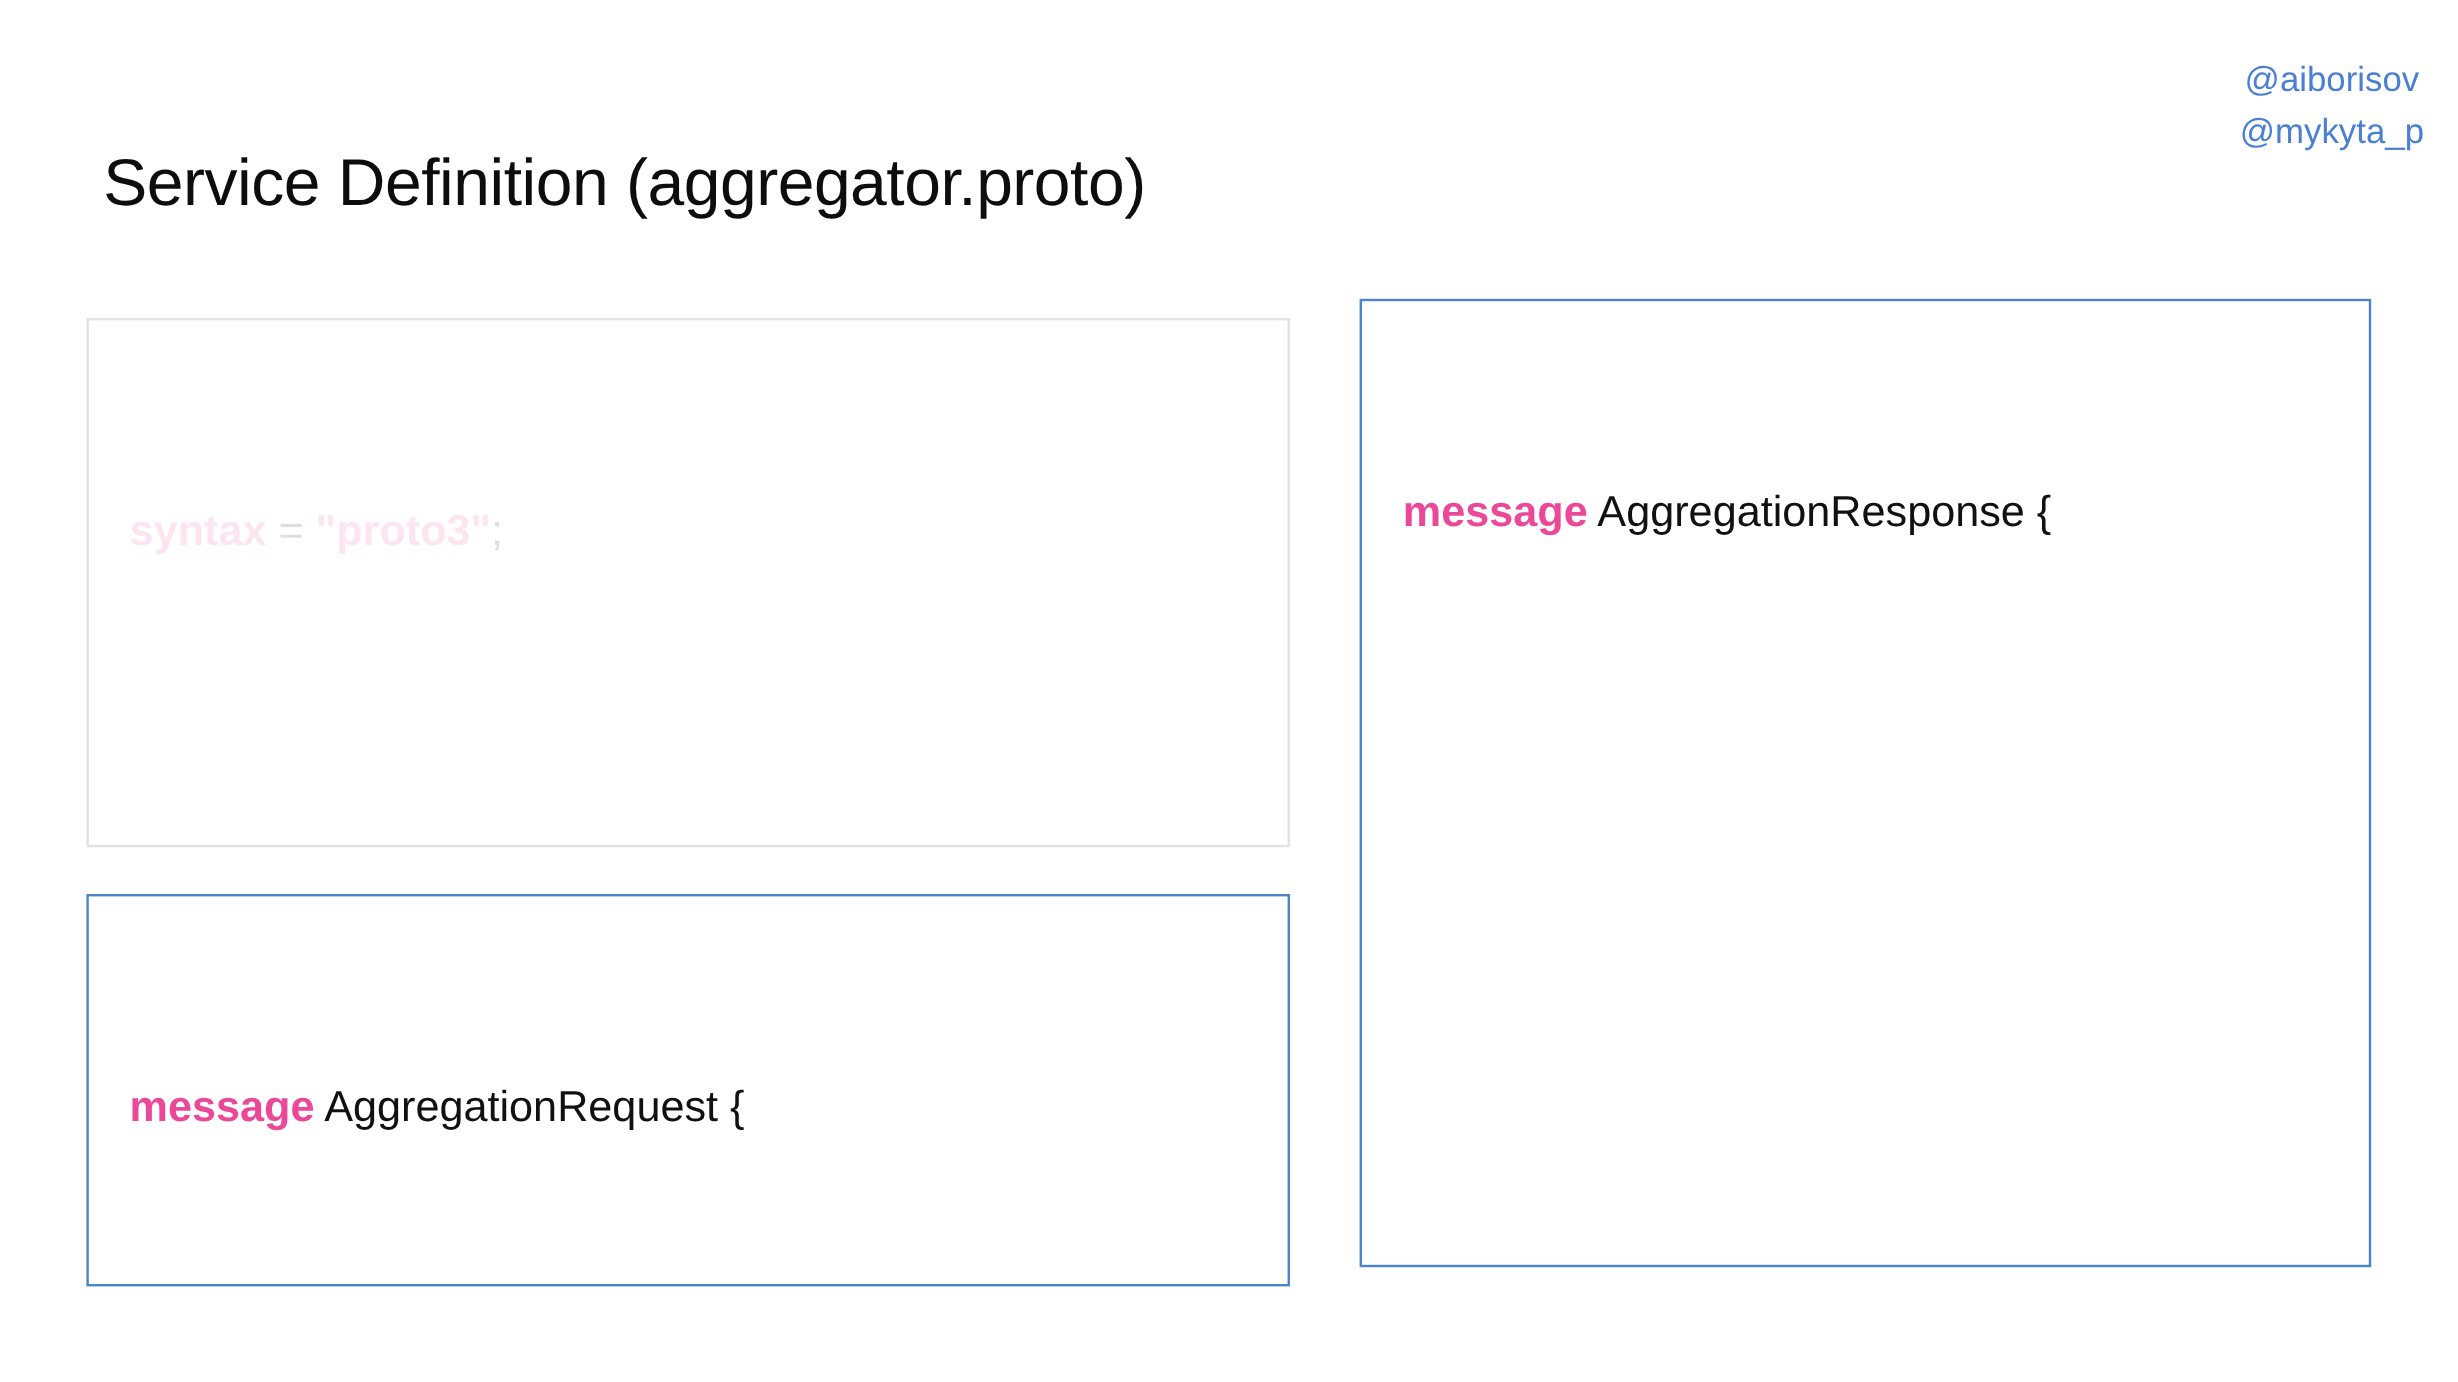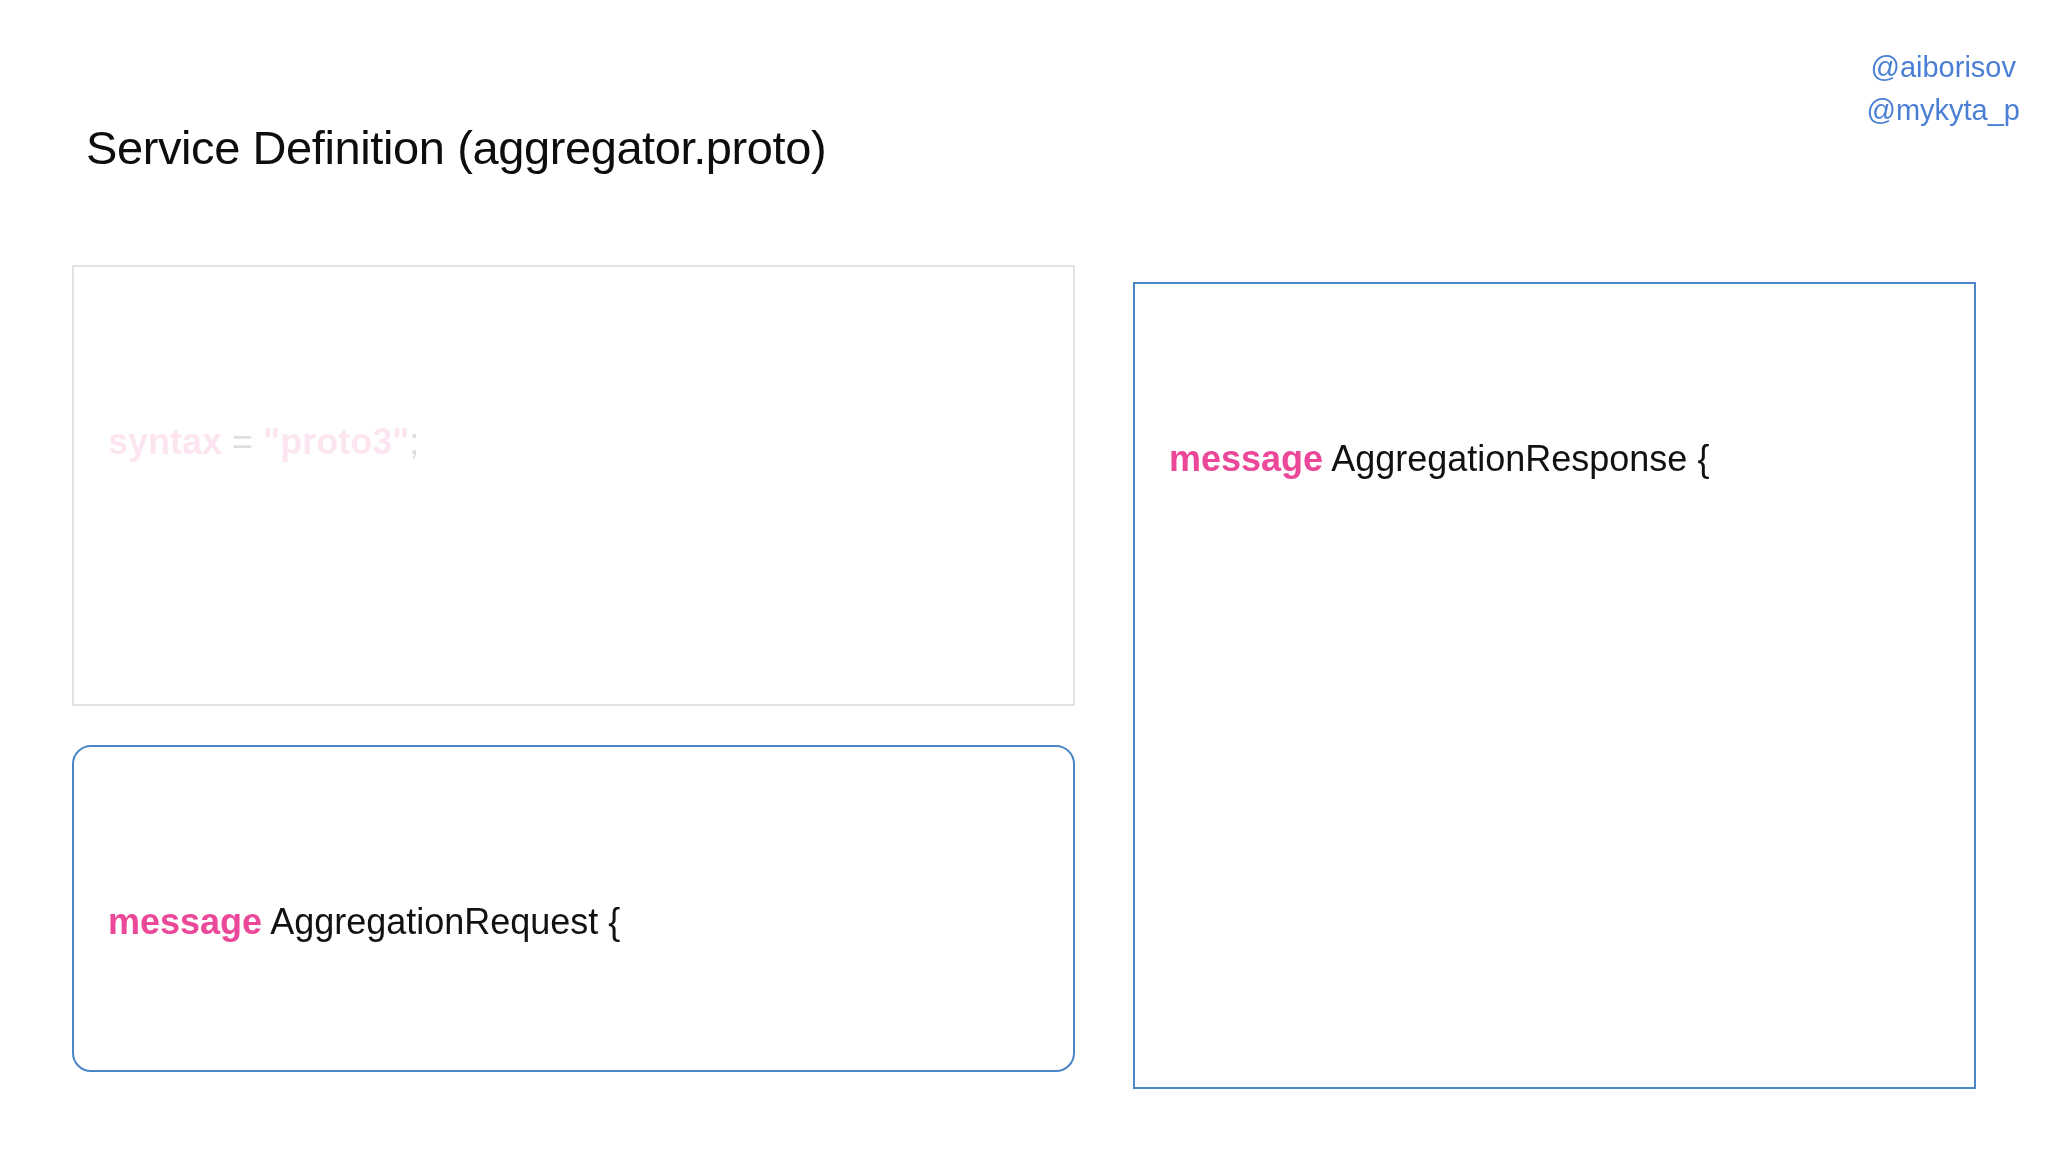--- a/index.html
+++ b/index.html
@@ -29,43 +29,43 @@
     font-size: 29px;
     color: #4a7fd4;
     white-space: nowrap;
   }
 
   
   #page-title {
     position: absolute;
     left: 86px;
     top: 120px;
-    font-size: 47px;
+    font-size: 55px;
     font-weight: 400;
     color: #0d0d0d;
     letter-spacing: -0.4px;
     white-space: nowrap;
   }
 
   
   .code-box {
     position: absolute;
     box-sizing: border-box;
     background: #ffffff;
   }
   .code-box.inactive {
     border: 2px solid #e2e2e2;
   }
   .code-box.active {
     border: 2px solid #4a86c8;
   }
 
   #box-syntax-service { left: 72px;  top: 265px;  width: 1003px; height: 441px; }
-  #box-request        { left: 72px;  top: 745px;  width: 1003px; height: 327px; border-radius: 19px; }
-  #box-response       { left: 1133px; top: 282px; width: 843px;  height: 807px; }
+  #box-request        { left: 72px;  top: 745px;  width: 1003px; height: 327px; }
+  #box-response       { left: 1133px; top: 249px; width: 843px;  height: 807px; }
 
   .code-body {
     padding: 22px 0 0 34px;
     font-size: 36px;
     line-height: 61px;
     color: #111111;
     white-space: pre;
   }
   .code-line { white-space: pre; }
 

